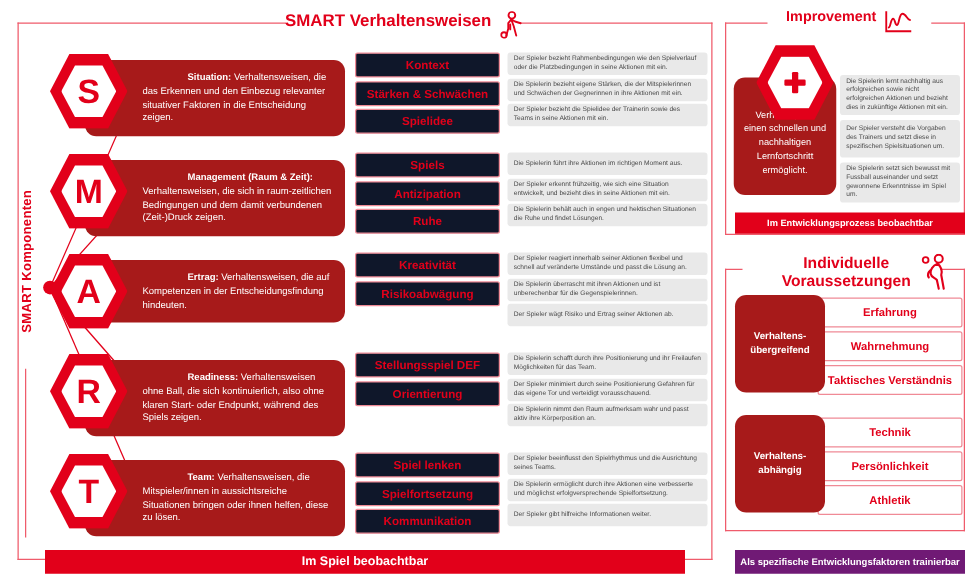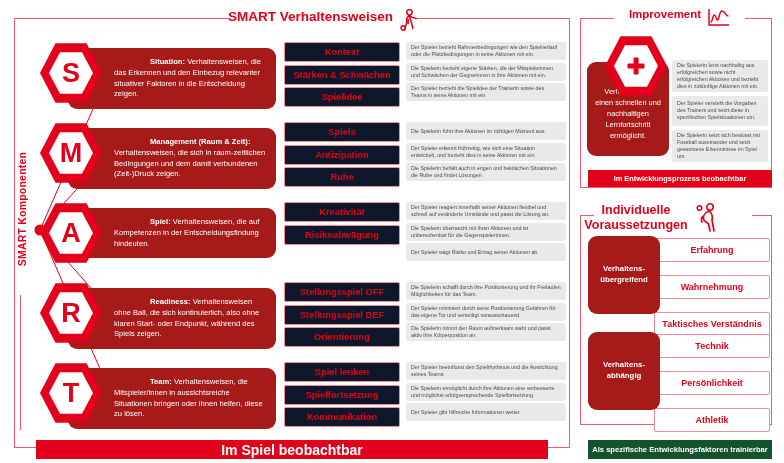--- a/index.html
+++ b/index.html
@@ -73,26 +73,26 @@
     background:#e9e9e9;border-radius:2.5px;
     height:18px;margin-bottom:2.5px;
     padding:2px 5px;box-sizing:border-box;
     color:#4a4a4a;font-size:5.3px;line-height:1.32;
     display:flex;align-items:center;
   }
 
   
   #bar-left{
     position:absolute;left:36px;top:440px;width:512px;height:19px;
-    background:#e2001a;color:#fff;font-size:14px;font-weight:bold;
+    background:#e2001a;color:#fff;font-size:10px;font-weight:bold;
     display:flex;align-items:center;justify-content:center;
   }
   #bar-right{
     position:absolute;left:588px;top:440px;width:184px;height:19px;
-    background:#14532d;color:#fff;font-size:7.6px;font-weight:bold;
+    background:#701a75;color:#fff;font-size:7.6px;font-weight:bold;
     display:flex;align-items:center;justify-content:center;
   }
   #bar-improve{
     position:absolute;left:588px;top:170px;width:184px;height:17px;
     background:#e2001a;color:#fff;font-size:7.4px;font-weight:bold;
     display:flex;align-items:center;justify-content:center;
   }
 
   
   #imp-frame{
@@ -113,34 +113,34 @@
   }
   #imp-details{position:absolute;left:672px;top:60px;width:96px;}
   #imp-details .det{height:auto;min-height:30px;font-size:5.3px;margin-bottom:4px;}
 
   #iv-frame{
     position:absolute;left:580px;top:215px;width:192px;height:210px;
     border:1.3px solid #ef5b6b;border-top:none;box-sizing:border-box;
   }
   #iv-frame-tl{position:absolute;left:580px;top:215px;width:14px;height:1.3px;background:#ef5b6b;}
   #iv-frame-tr{position:absolute;left:752px;top:215px;width:20px;height:1.3px;background:#ef5b6b;}
-  #iv-header{position:absolute;left:573px;top:203px;width:158px;display:flex;align-items:center;justify-content:center;gap:6px;}
+  #iv-header{position:absolute;left:614px;top:203px;width:158px;display:flex;align-items:center;justify-content:center;gap:6px;}
   #iv-header .t{font-size:12.5px;color:#e2001a;font-weight:bold;text-align:center;line-height:1.18;}
 
   .iv-group{position:absolute;left:588px;width:182px;}
   .iv-label{
     position:absolute;left:0;top:0;width:72px;height:78px;
     background:#a71a1a;color:#fff;border-radius:9px;
     display:flex;align-items:center;justify-content:center;text-align:center;
     font-size:7.8px;font-weight:bold;line-height:1.35;z-index:2;padding:0 4px;box-sizing:border-box;
   }
   .iv-items{position:absolute;left:66px;top:2px;width:116px;}
   .iv-item{
     border:1.1px solid #f08a96;background:#fff;border-radius:2px;
-    height:22px;margin-bottom:13px;
+    height:22px;margin-bottom:3px;
     display:flex;align-items:center;justify-content:center;
     color:#e2001a;font-size:9px;font-weight:bold;white-space:nowrap;
   }
 
   .icon-svg{display:block;}
 </style>
 </head>
 <body>
 
 <div class="root">
@@ -213,21 +213,21 @@
     </div>
     <div class="details">
       <div class="det">Die Spielerin führt ihre Aktionen im richtigen Moment aus.</div>
       <div class="det">Der Spieler erkennt frühzeitig, wie sich eine Situation entwickelt, und bezieht dies in seine Aktionen mit ein.</div>
       <div class="det">Die Spielerin behält auch in engen und hektischen Situationen die Ruhe und findet Lösungen.</div>
     </div>
   </div>
 
   <div class="row" style="top:202px;">
     <div class="desc">
-      <b>Spiel:</b><span> Verhaltensweisen, die auf Kompetenzen in der Entscheidungsfindung hindeuten.</span>
+      <b>Ertrag:</b><span> Verhaltensweisen, die auf Kompetenzen in der Entscheidungsfindung hindeuten.</span>
     </div>
     <div class="hexwrap">
       <div class="hex">
           <div class="inner">
             <span class="letter">A</span>
           </div>
         </div>
     </div>
     <div class="behaviors">
       <div class="beh">Kreativität</div>
@@ -245,21 +245,20 @@
       <b>Readiness:</b><span> Verhaltensweisen ohne Ball, die sich kontinuierlich, also ohne klaren Start- oder Endpunkt, während des Spiels zeigen.</span>
     </div>
     <div class="hexwrap">
       <div class="hex">
           <div class="inner">
             <span class="letter">R</span>
           </div>
         </div>
     </div>
     <div class="behaviors">
-      <div class="beh">Stellungsspiel OFF</div>
       <div class="beh">Stellungsspiel DEF</div>
       <div class="beh">Orientierung</div>
     </div>
     <div class="details">
       <div class="det">Die Spielerin schafft durch ihre Positionierung und ihr Freilaufen Möglichkeiten für das Team.</div>
       <div class="det">Der Spieler minimiert durch seine Positionierung Gefahren für das eigene Tor und verteidigt vorausschauend.</div>
       <div class="det">Die Spielerin nimmt den Raum aufmerksam wahr und passt aktiv ihre Körperposition an.</div>
     </div>
   </div>
 

